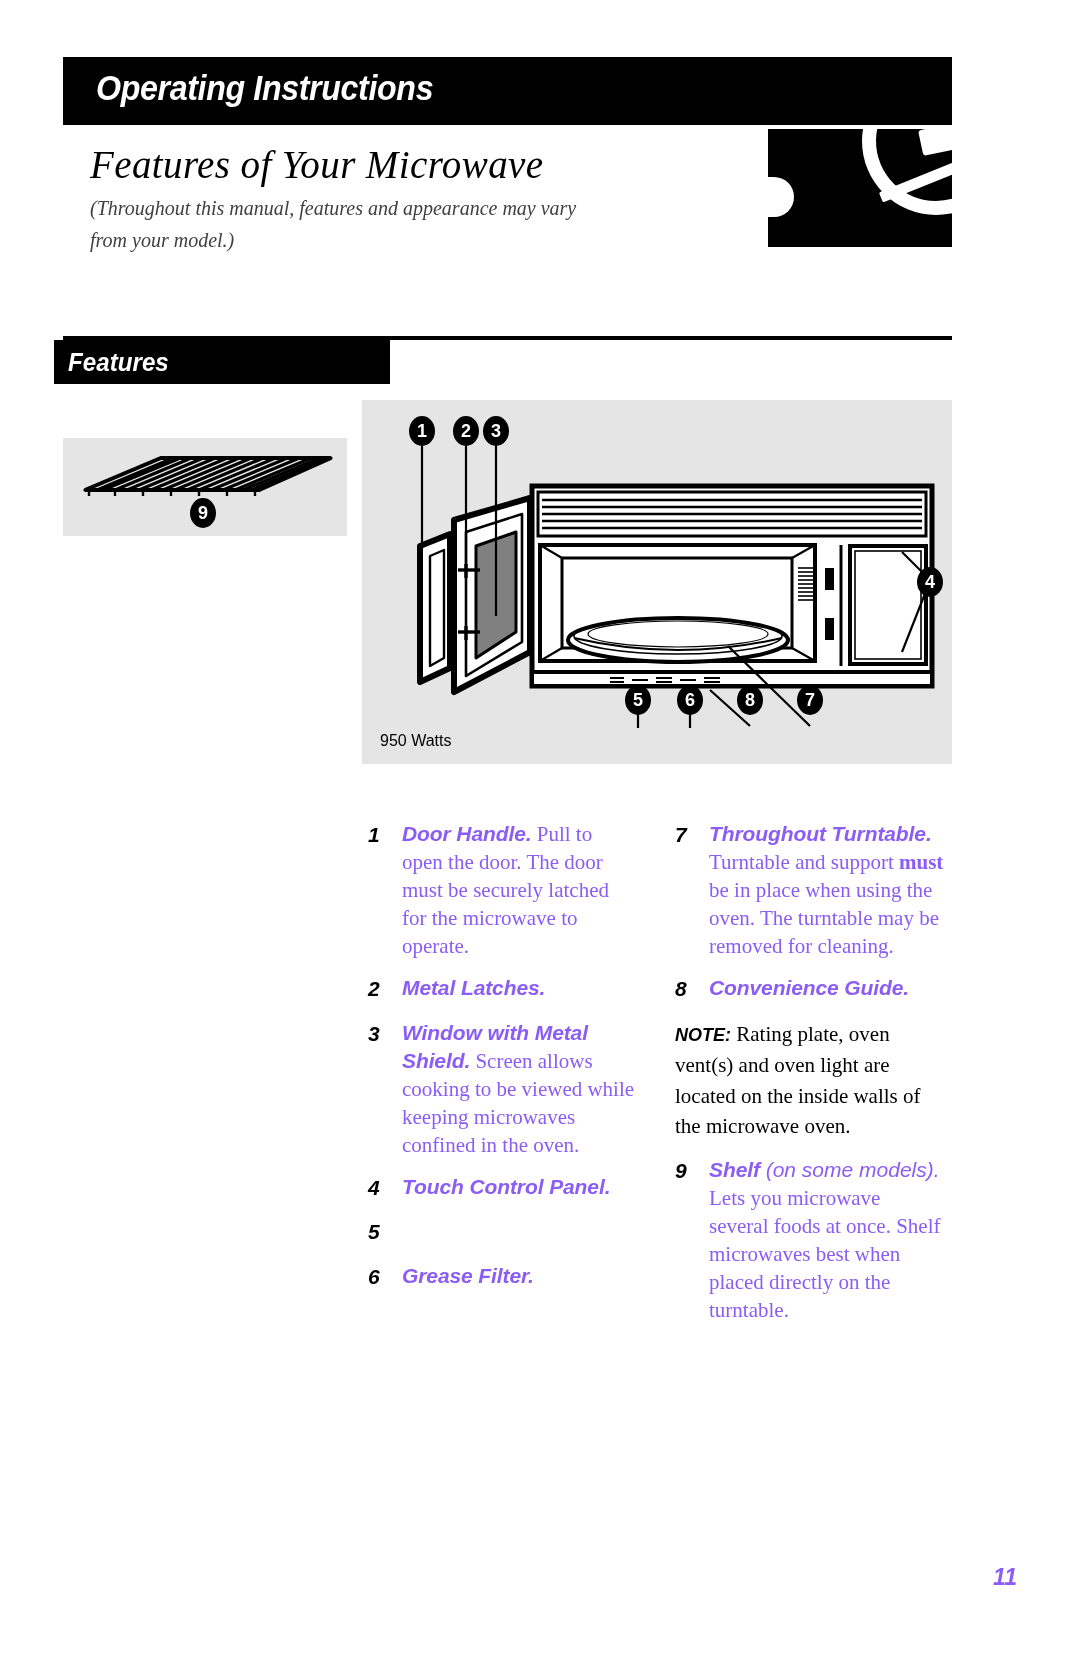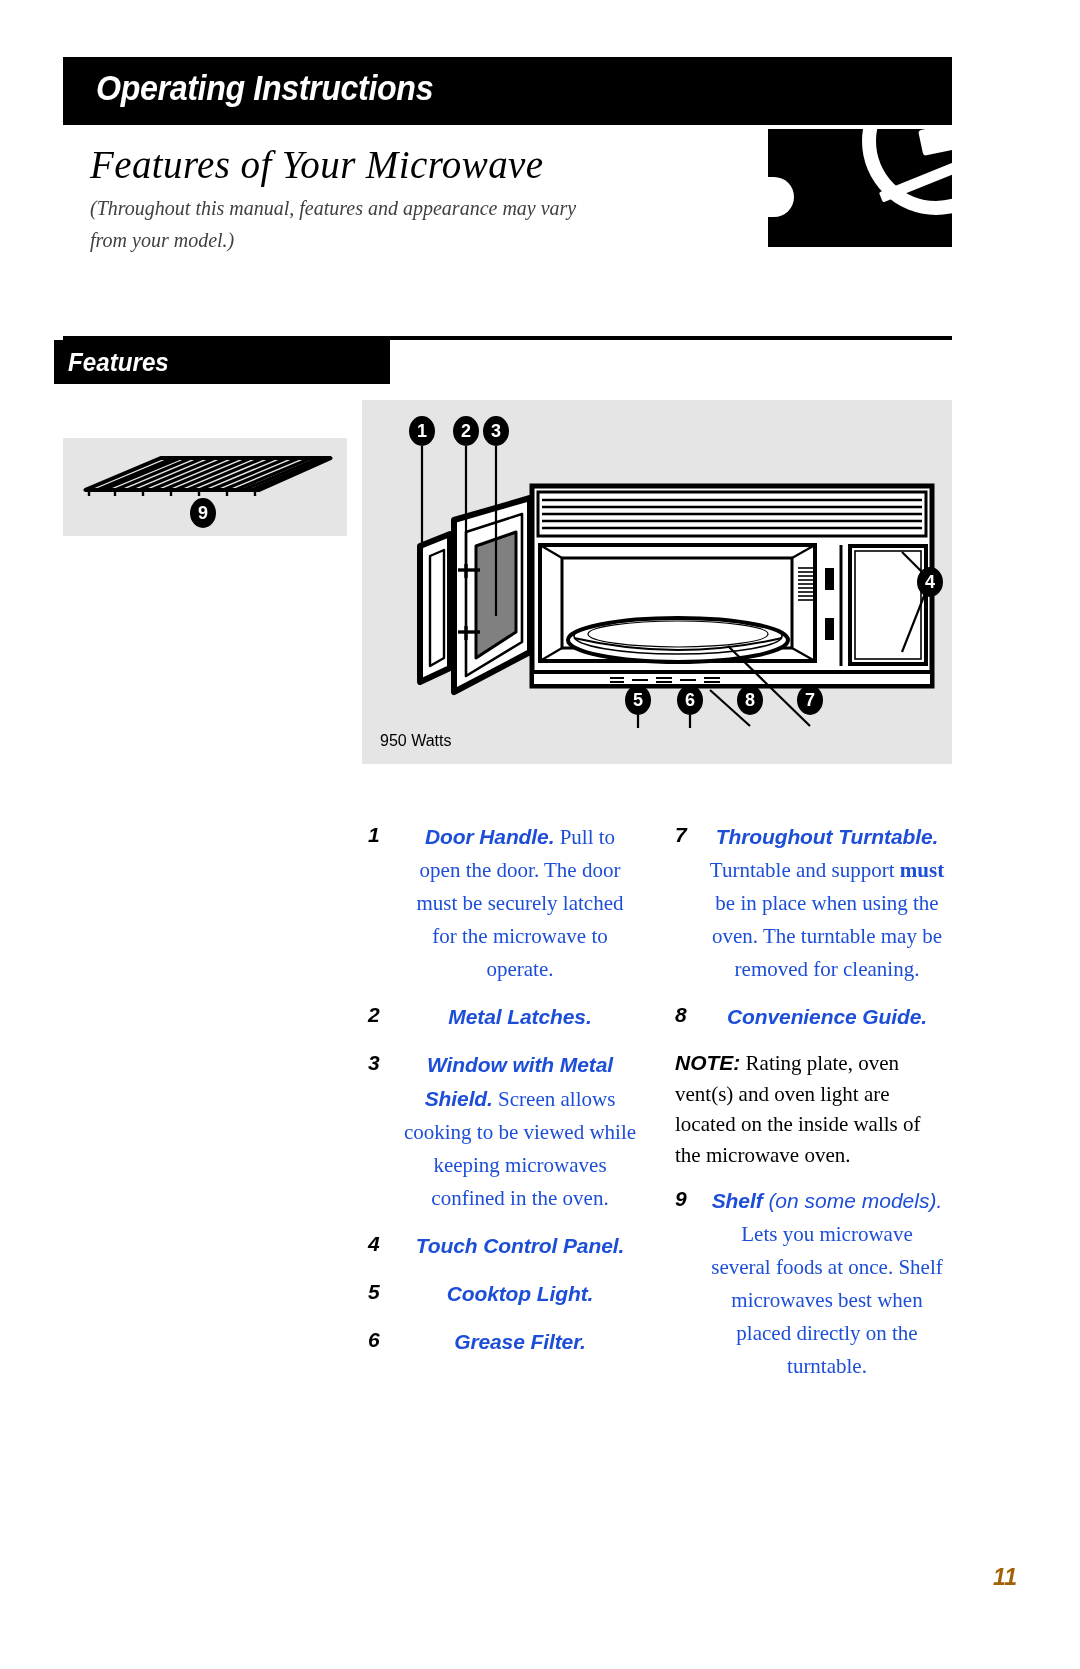--- a/index.html
+++ b/index.html
@@ -226,23 +226,22 @@
     font-weight: bold;
     font-style: italic;
     font-size: 21px;
     line-height: 30.6px;
     color: #000000;
   }
   .item-body {
     flex: 1 1 auto;
     font-family: "Liberation Serif", "DejaVu Serif", serif;
     font-size: 21px;
-    line-height: 33px;
-    color: #1d4ed8;
-    text-align: center;
+    line-height: 28px;
+    color: #8b5cf6;
   }
   .hd {
     font-family: "Liberation Sans Narrow", "Liberation Sans", sans-serif;
     font-weight: bold;
     font-style: italic;
     font-size: 21px;
     letter-spacing: -0.1px;
   }
   .hd-light {
     font-family: "Liberation Sans Narrow", "Liberation Sans", sans-serif;
@@ -256,33 +255,33 @@
     margin-bottom: 14px;
     font-family: "Liberation Serif", "DejaVu Serif", serif;
     font-size: 21px;
     line-height: 30.6px;
     color: #000000;
   }
   .note-lbl {
     font-family: "Liberation Sans Narrow", "Liberation Sans", sans-serif;
     font-weight: bold;
     font-style: italic;
-    font-size: 21px;
+    font-size: 18px;
   }
 
   
   .pageno {
     position: absolute;
     right: 63px;
     bottom: 78px;
     font-family: "Liberation Sans Narrow", "Liberation Sans", sans-serif;
     font-weight: bold;
     font-style: italic;
     font-size: 23px;
-    color: #a16207;
+    color: #8b5cf6;
   }
 
   
   .oven-svg { position: absolute; left: 0; top: 0; }
   .shelf-svg { position: absolute; left: 0; top: 0; }
 </style>
 </head>
 <body>
 
 <div id="page">
@@ -481,21 +480,20 @@
       <div class="item-body"><span class="hd">Window with Metal Shield.</span><span> Screen allows cooking to be viewed while keeping microwaves confined in the oven.</span></div>
     </div>
 
     <div class="item">
       <div class="item-num">4</div>
       <div class="item-body"><span class="hd">Touch Control Panel.</span><span></span></div>
     </div>
 
     <div class="item">
       <div class="item-num">5</div>
-      <div class="item-body"><span class="hd">Cooktop Light.</span><span></span></div>
     </div>
 
     <div class="item">
       <div class="item-num">6</div>
       <div class="item-body"><span class="hd">Grease Filter.</span><span></span></div>
     </div>
 
   </div>
 
   <div class="col col-right">

